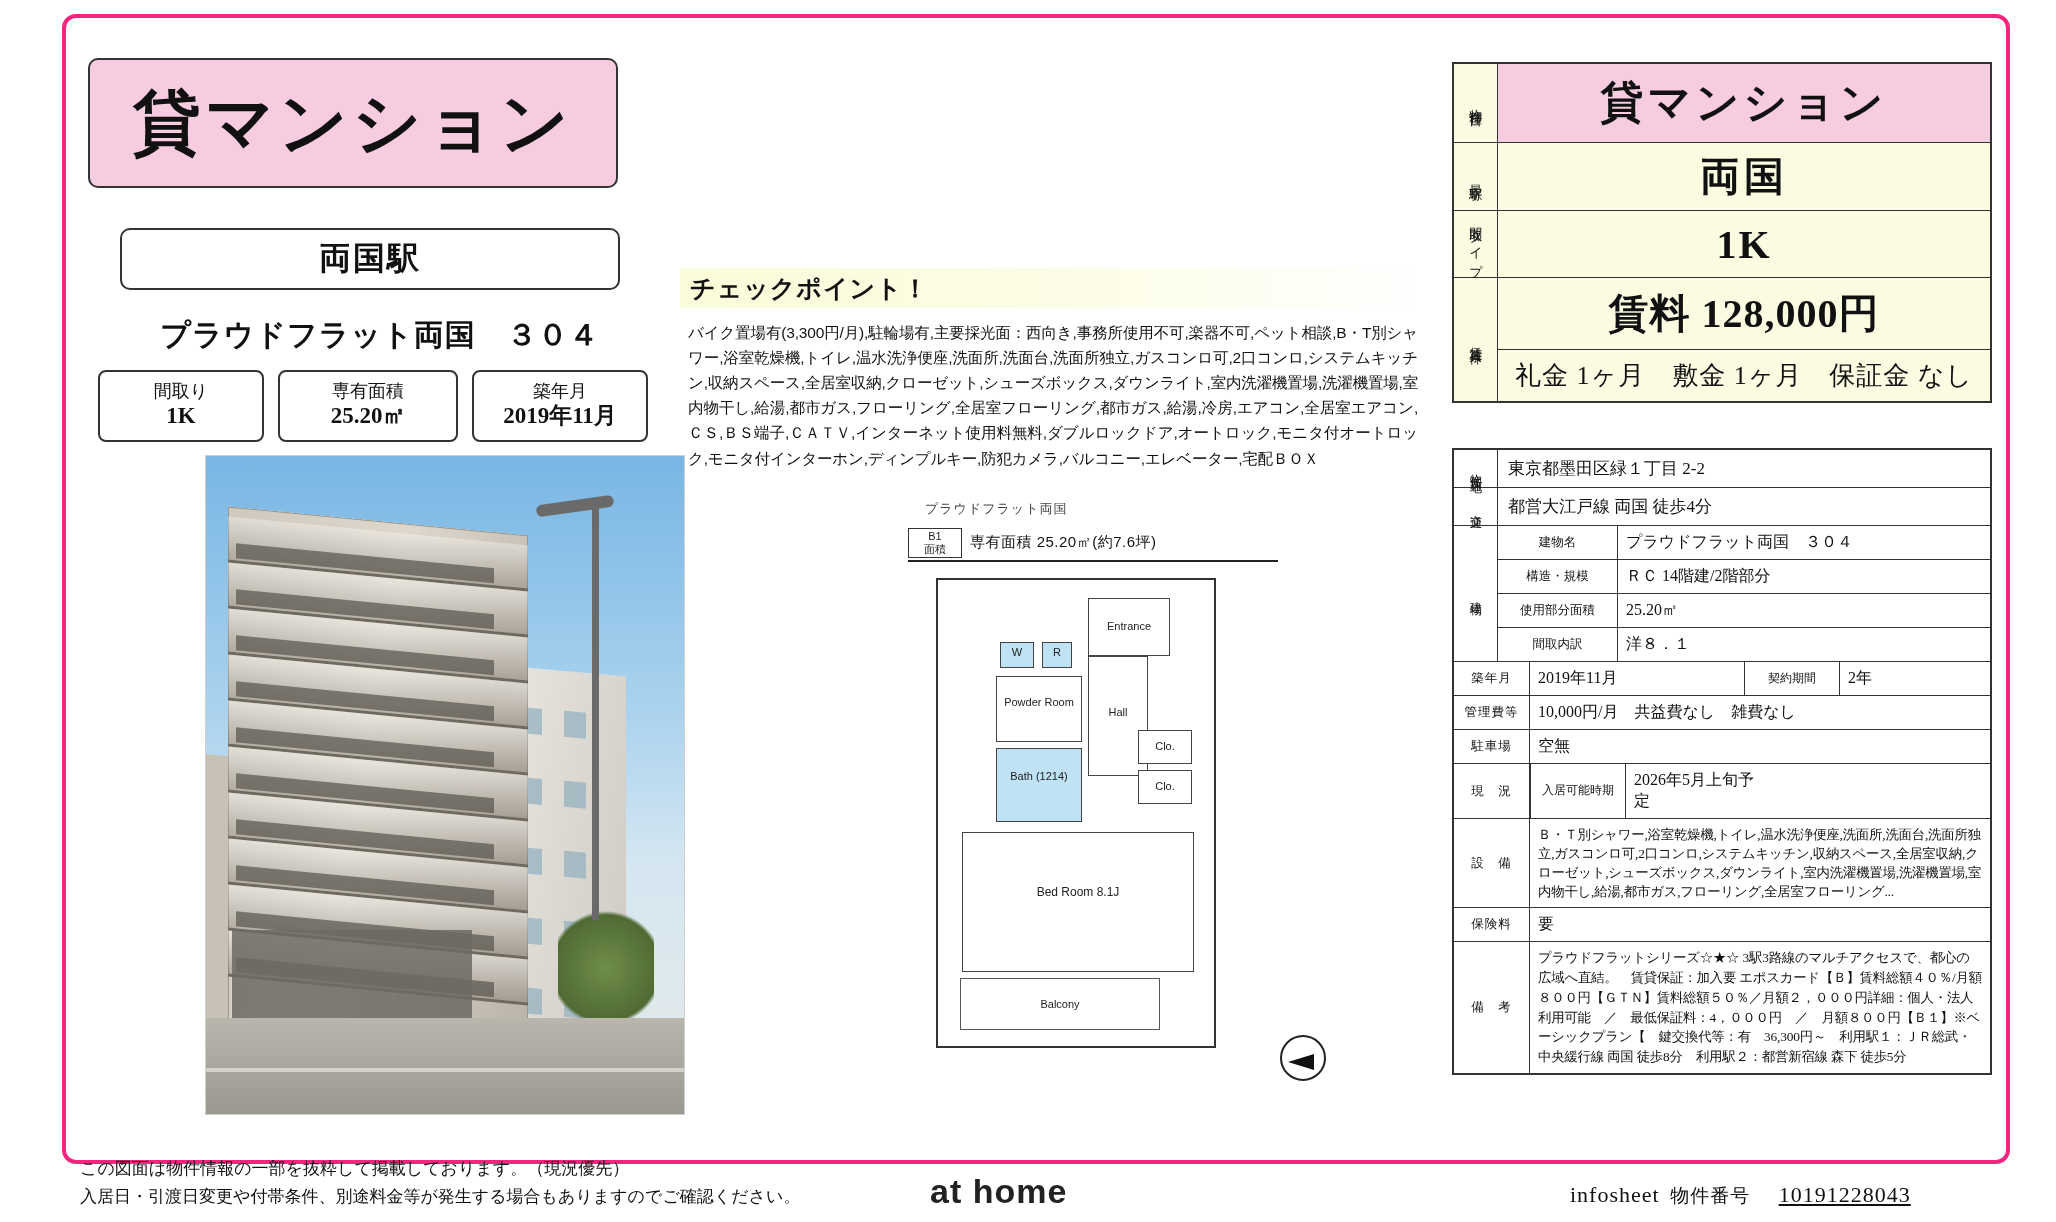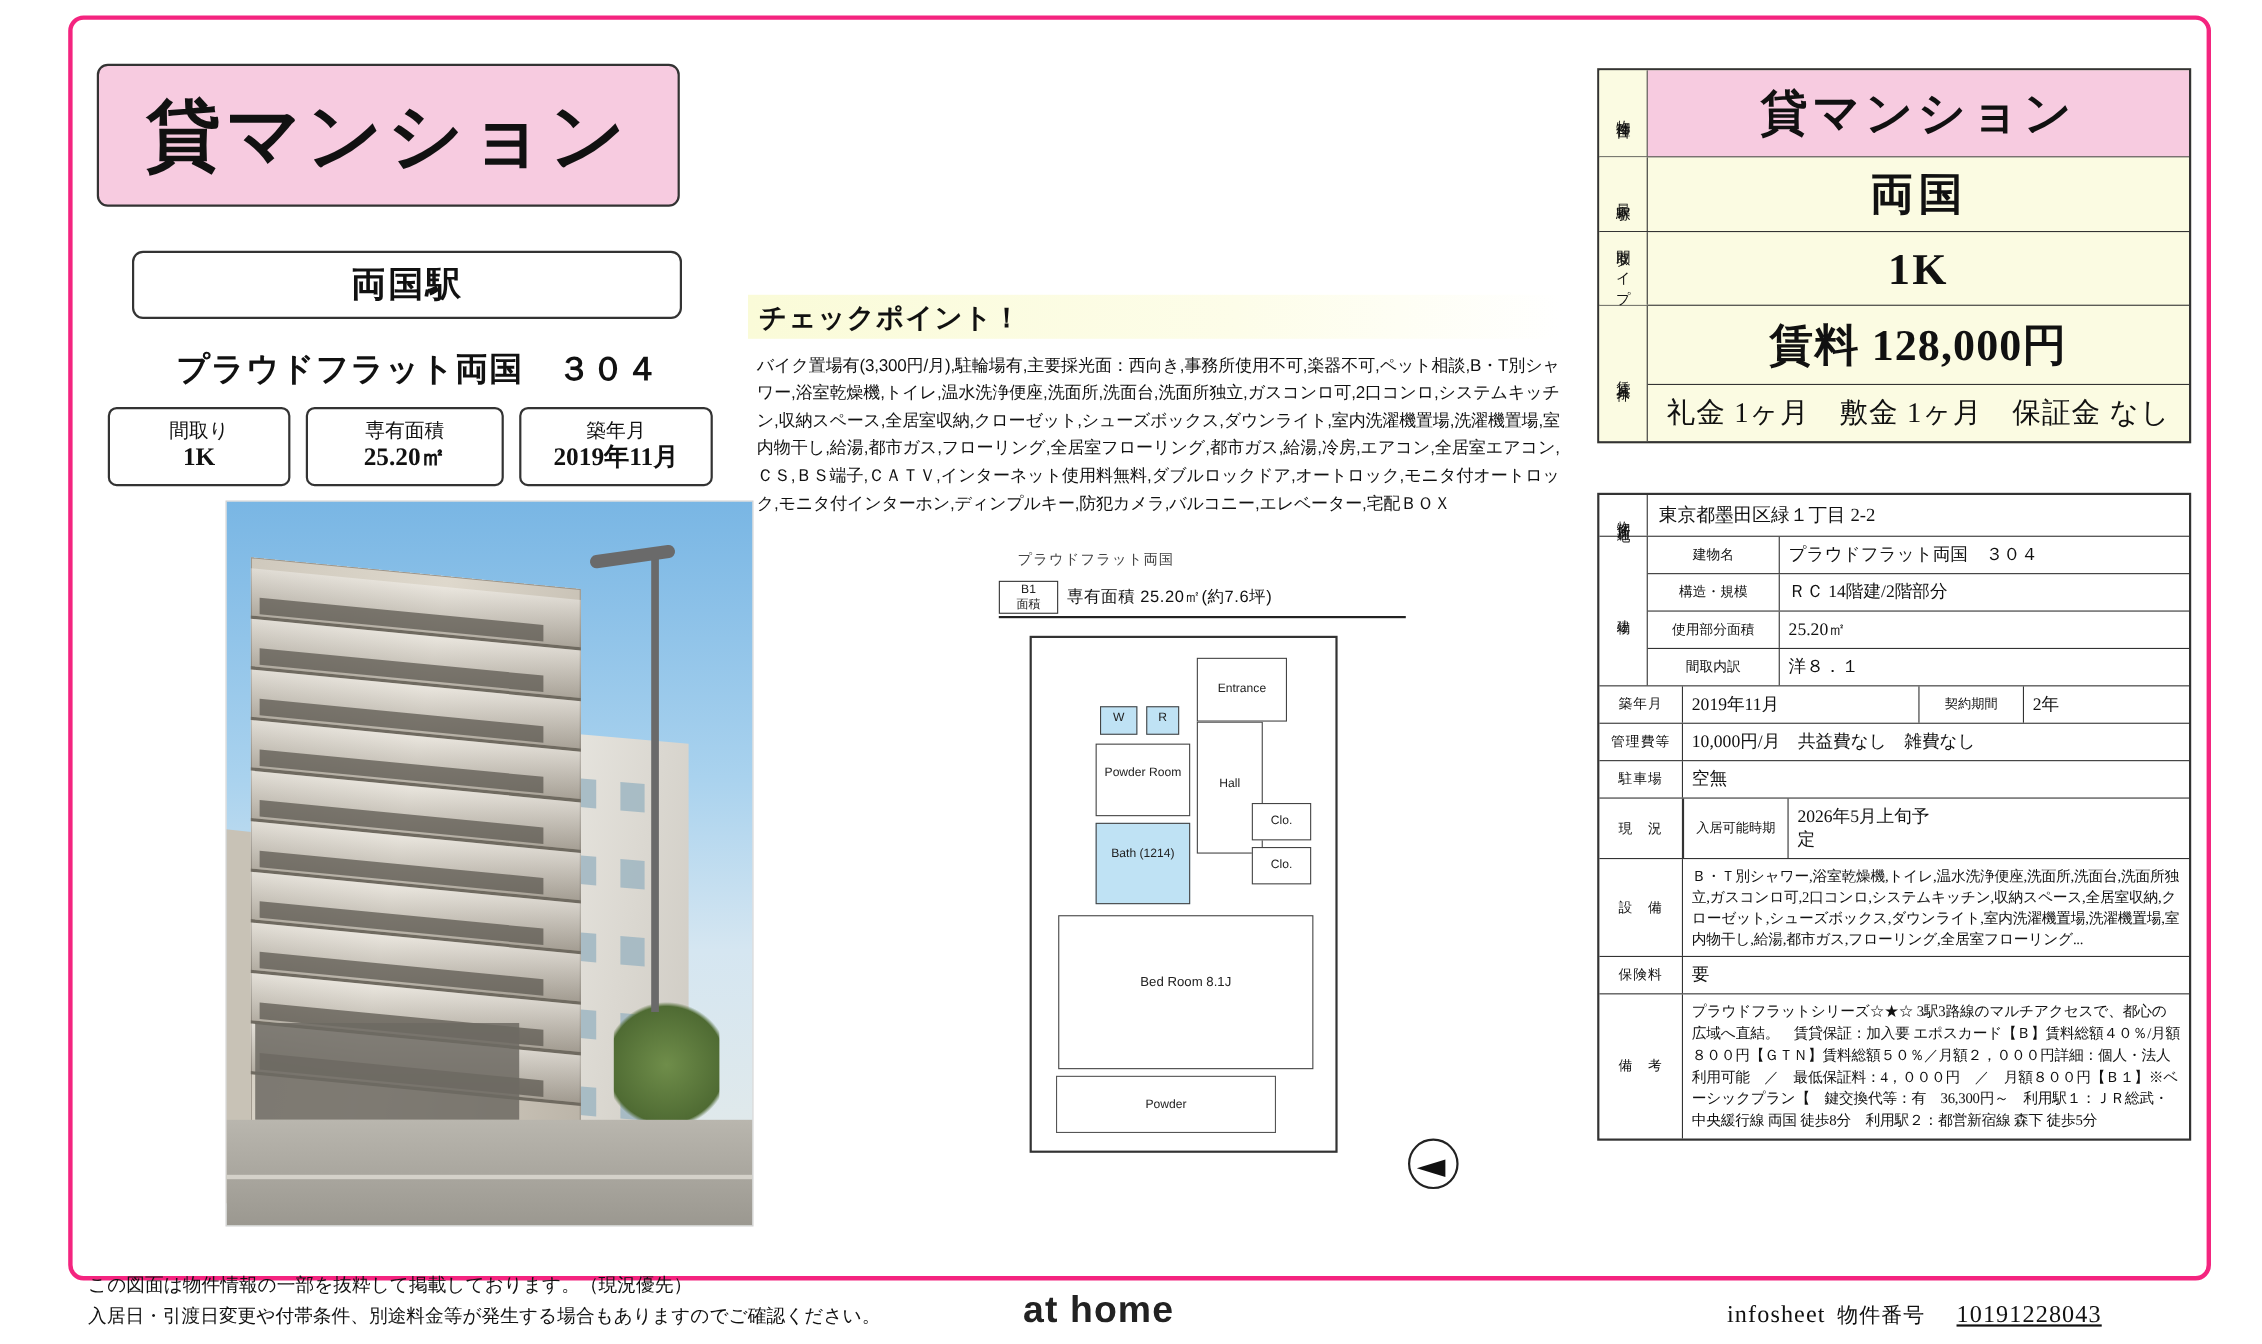--- a/index.html
+++ b/index.html
@@ -358,21 +358,21 @@
 
       <div class="room r-fill-w" style="left:200px; top:150px; width:54px; height:34px;"></div>
       <div class="r-label" style="left:200px; top:160px; width:54px;">Clo.</div>
       <div class="room r-fill-w" style="left:200px; top:190px; width:54px; height:34px;"></div>
       <div class="r-label" style="left:200px; top:200px; width:54px;">Clo.</div>
 
       <div class="room r-fill-w" style="left:24px; top:252px; width:232px; height:140px;"></div>
       <div class="r-label" style="left:24px; top:305px; width:232px; font-size:12px;">Bed Room 8.1J</div>
 
       <div class="balcony-box"></div>
-      <div class="r-label" style="left:22px; top:418px; width:200px;">Powder</div>
+      <div class="r-label" style="left:22px; top:418px; width:200px;">Balcony</div>
     </div>
 
     <div class="compass"></div>
   </div>
 
   <div class="rt">
     <div class="rt-row">
       <div class="rt-key">物件種目</div>
       <div class="rt-val rt-pink">
           <span class="v-type">貸マンション</span>
@@ -401,20 +401,24 @@
           </div>
       </div>
     </div>
   </div>
 
   <div class="rb">
     <div class="rb-row">
       <div class="rb-key">物件所在地</div>
       <div class="rb-val">東京都墨田区緑１丁目 2-2</div>
     </div>
+    <div class="rb-row">
+      <div class="rb-key">交通</div>
+      <div class="rb-val">都営大江戸線 両国 徒歩4分</div>
+    </div>
 
     <div class="rb-row">
       <div class="rb-key">建物</div>
       <div class="rb-stack">
         <div class="rb-inner">
           <div class="small-key">建物名</div>
           <div class="cell-txt">プラウドフラット両国　３０４</div>
         </div>
         <div class="rb-inner">
           <div class="small-key">構造・規模</div>

